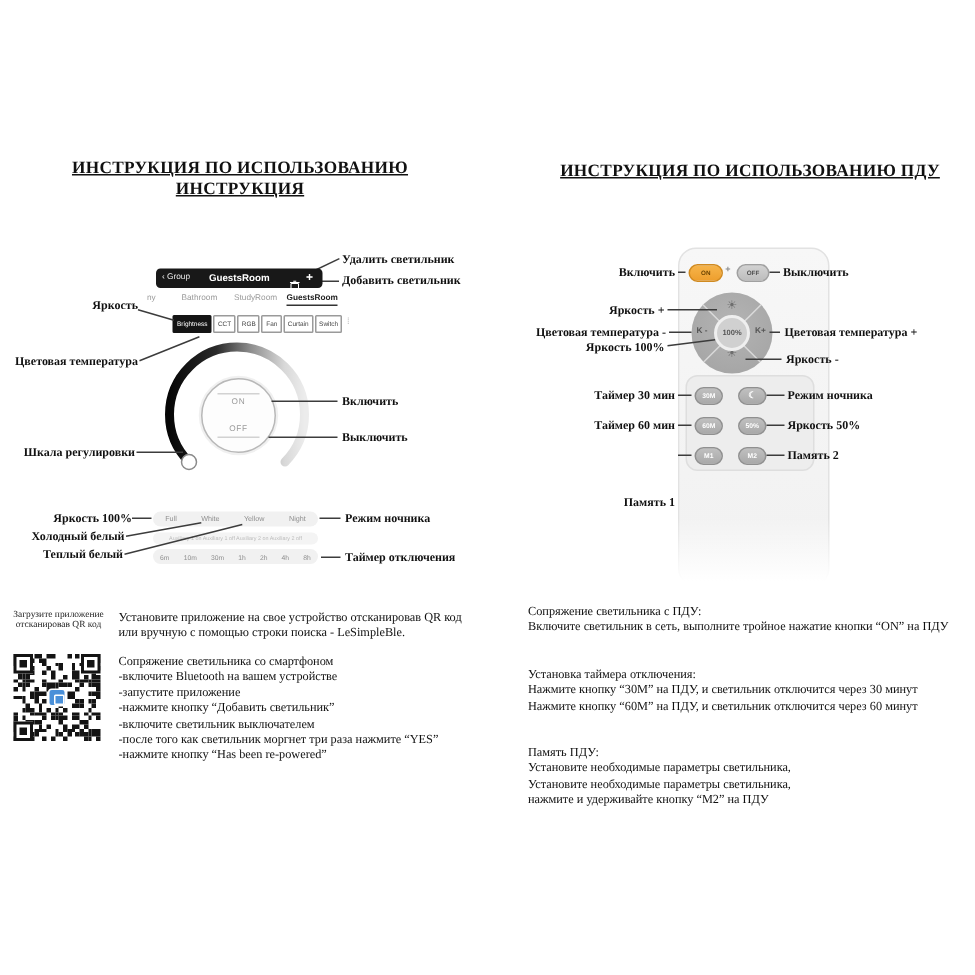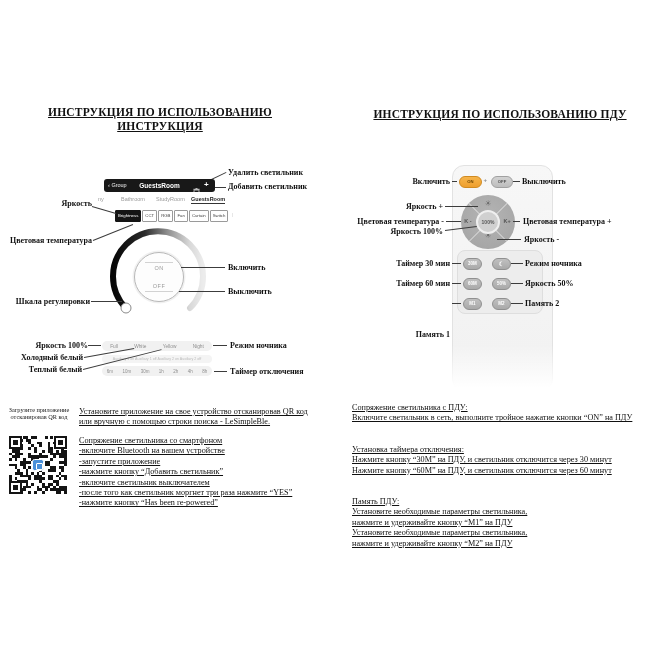--- a/index.html
+++ b/index.html
@@ -39,21 +39,21 @@
   .qr-wrap{position:absolute;left:9px;top:436px;width:58px;height:58px;background:#fff;}
   .qr-modules{position:absolute;inset:0;display:grid;grid-template-columns:repeat(21,1fr);
               grid-template-rows:repeat(21,1fr);}
   .qr-modules .m{background:#141414;}
   .finder{position:absolute;width:9px;height:9px;border:2px solid #141414;background:#fff;}
   .finder::after{content:"";position:absolute;left:2px;top:2px;width:5px;height:5px;background:#141414;}
   .qr-center{position:absolute;left:23px;top:23px;width:12px;height:12px;background:#4a90d9;
              border-radius:2.5px;border:1px solid #fff;box-sizing:border-box;}
   .qr-center::after{content:"";position:absolute;left:2.5px;top:2.5px;width:5px;height:5px;
                     border:1px solid #fff;border-radius:1px;}
-  .doc{position:absolute;font:8.2px/1.27 "Liberation Serif",serif;color:#111;text-decoration:underline;}
+  .doc{position:absolute;font:8.2px/1.27 "Liberation Serif",serif;color:#111;}
   .doc .gap{margin-top:21px;}
   
   .remote{position:absolute;left:452px;top:165px;width:101px;height:226px;border-radius:12px;
           background:linear-gradient(#f7f7f7,#f1f1f1);border:1px solid #e2e2e2;box-sizing:border-box;}
   .pill{position:absolute;border-radius:6px;text-align:center;
         font-family:"Liberation Sans",sans-serif;font-weight:bold;}
   .pill.on{background:linear-gradient(#f6b44a,#ee9f2e);border:1px solid #d08a20;color:#6b4300;
            font-size:4.2px;line-height:10px;}
   .pill.off{background:linear-gradient(#d2d2d2,#bdbdbd);border:1px solid #a0a0a0;color:#4f4f4f;
             font-size:4.2px;line-height:10px;}
@@ -703,18 +703,17 @@
   <div class="ln" style="left:511px;top:303px;width:12px;"></div>
 
   <div class="doc" style="left:352px;top:403px;width:290px;">
     <div>Сопряжение светильника с ПДУ:</div>
     <div>Включите светильник в сеть, выполните тройное нажатие кнопки “ON” на ПДУ</div>
     <div class="gap">Установка таймера отключения:</div>
     <div>Нажмите кнопку “30M” на ПДУ, и светильник отключится через 30 минут</div>
     <div>Нажмите кнопку “60M” на ПДУ, и светильник отключится через 60 минут</div>
     <div class="gap">Память ПДУ:</div>
     <div>Установите необходимые параметры светильника,</div>
-    <div>нажмите и удерживайте кнопку “M1” на ПДУ</div>
     <div>Установите необходимые параметры светильника,</div>
     <div>нажмите и удерживайте кнопку “M2” на ПДУ</div>
   </div>
 
 </div>
 
 </body></html>

